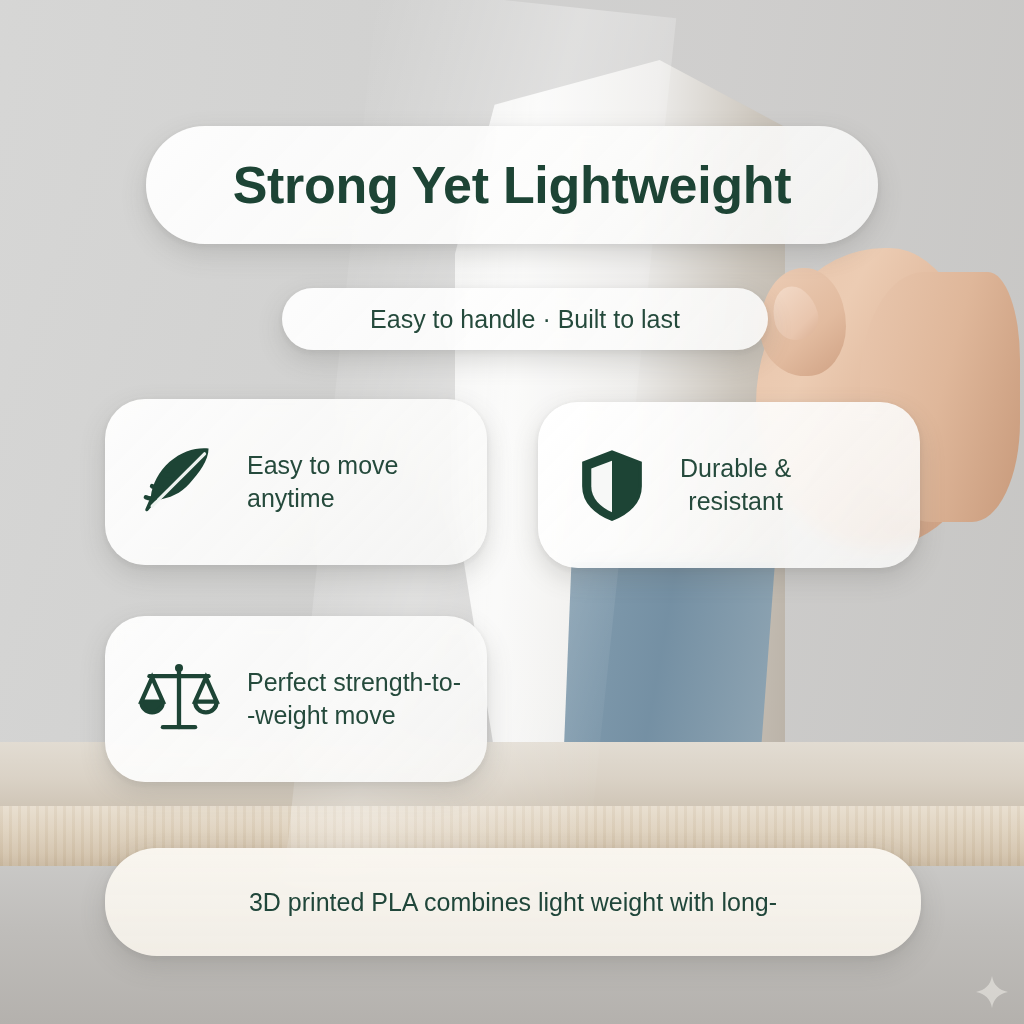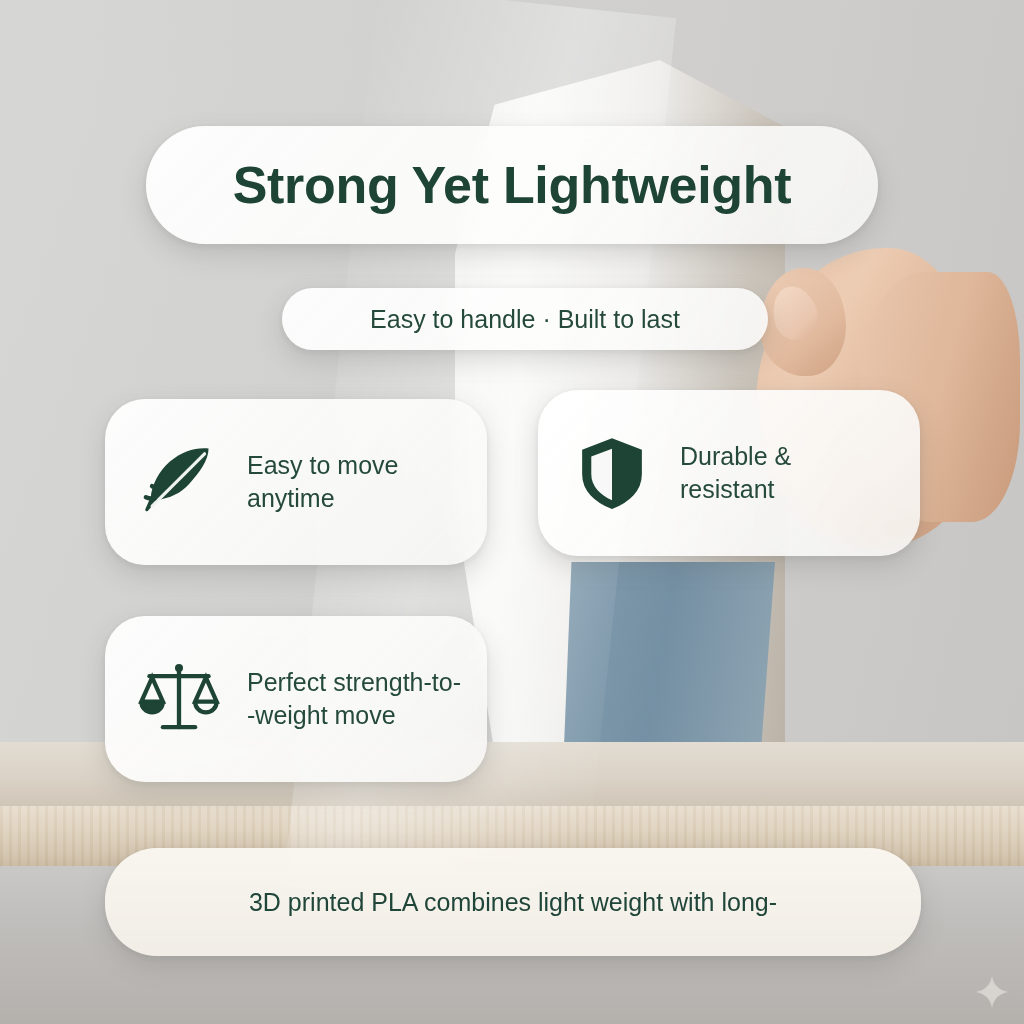--- a/index.html
+++ b/index.html
@@ -112,21 +112,21 @@
     justify-content:center;
     background:linear-gradient(135deg, rgba(255,255,255,.93) 0%, rgba(250,250,249,.88) 100%);
   }
   #subtitle-pill .t{font-size:25px;color:#254a3c;white-space:nowrap;}
 
   .feature{
     width:382px;height:166px;border-radius:40px;
     padding:0 26px;box-sizing:border-box;gap:20px;
   }
   #f0{left:105px;top:390px;margin-top:9px;}
-  #f1{left:538px;top:390px;}
+  #f1{left:538px;top:402px;text-align:center;}
   #f2{left:105px;top:616px;}
   #f3{left:538px;top:616px;}
 
   .ficon{width:96px;height:96px;flex:0 0 96px;display:flex;align-items:center;justify-content:center;}
   .flabel{
     font-size:25px;line-height:1.32;color:#254a3c;
   }
 
   #bottom-banner{
     left:105px;top:848px;width:816px;height:108px;border-radius:52px;

